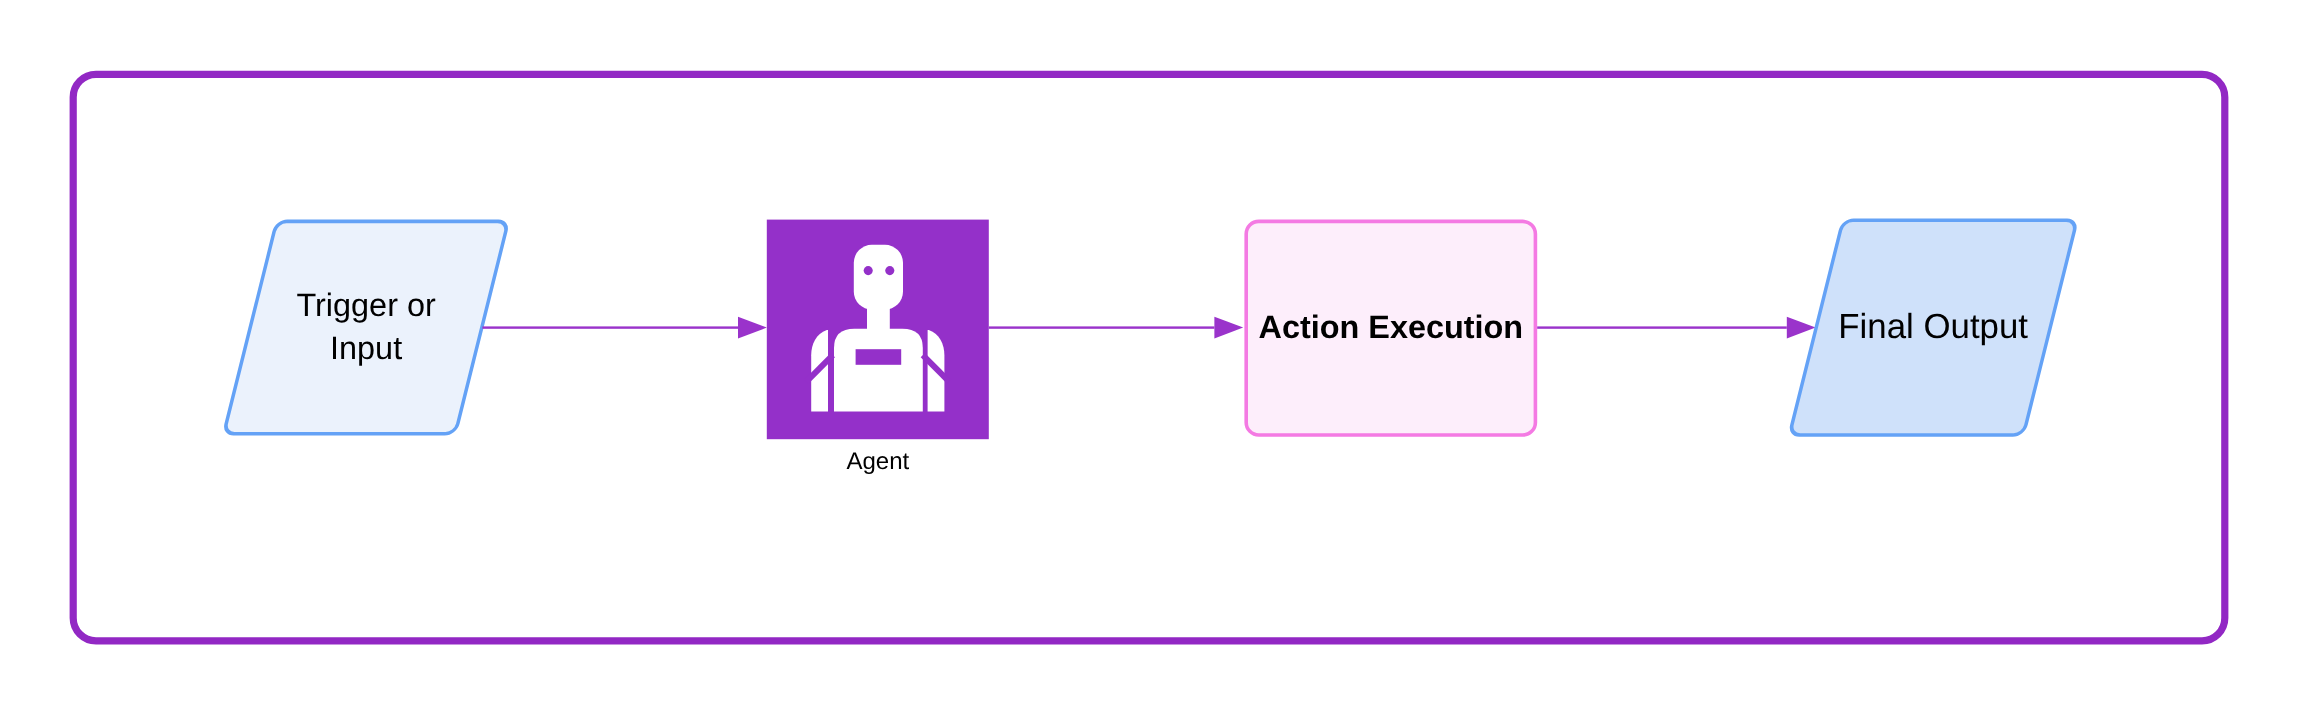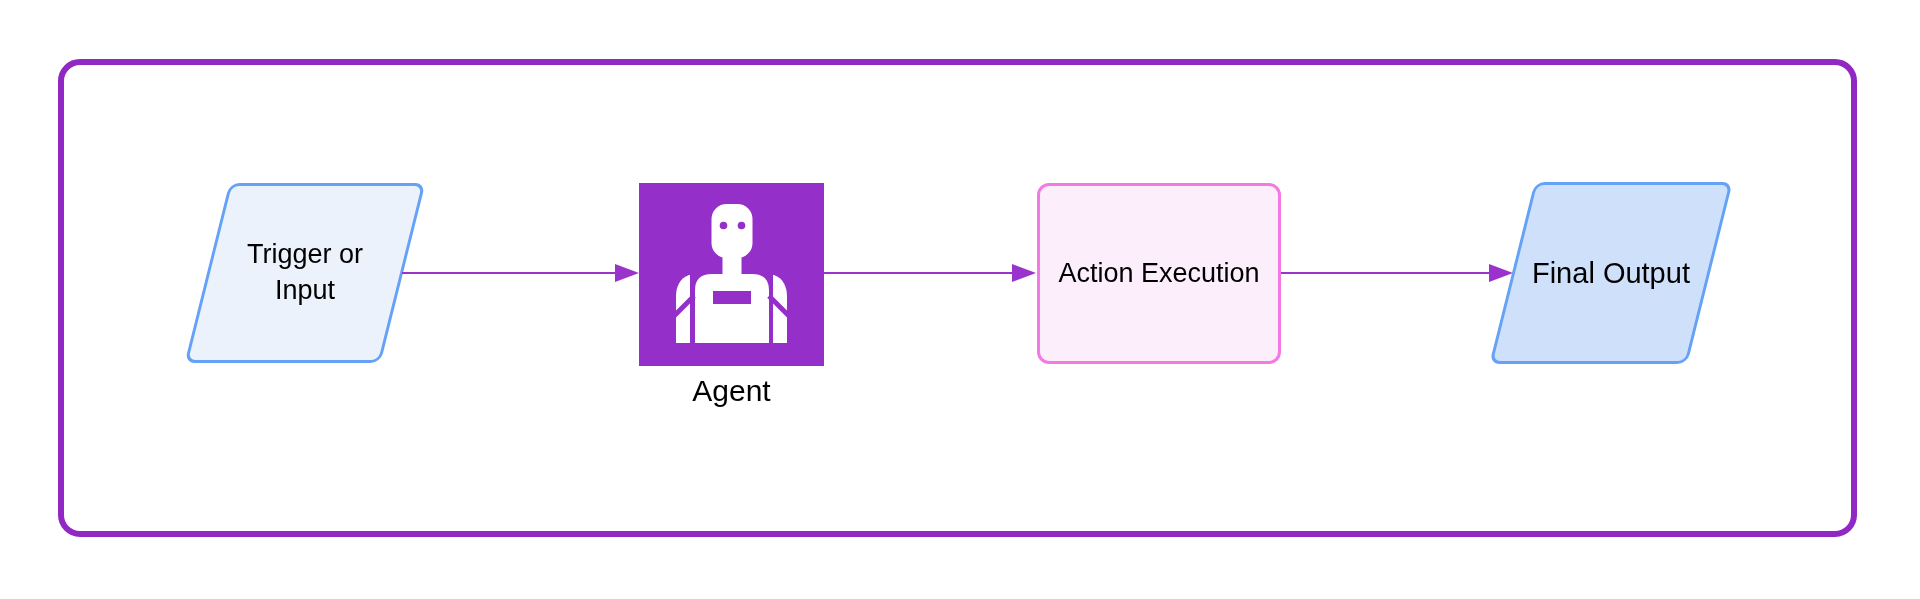--- a/index.html
+++ b/index.html
@@ -41,32 +41,33 @@
   .para.output{
     left:1512px;top:182px;width:198px;height:182px;
     background:#cfe1fa;
   }
   
   .process{
     left:1037px;top:183px;width:244px;height:181px;
     background:#fdeefb;
     border:3px solid #f47ae3;
     border-radius:12px;
+    font-weight:bold;
   }
   
   .agent-square{
     left:639px;top:183px;width:185px;height:183px;
     background:#9430c9;
   }
   .agent-square svg{display:block;width:185px;height:183px;}
   .agent-caption{
     position:absolute;
     left:639px;top:374px;width:185px;
     text-align:center;
-    font-size:30px;
+    font-size:20px;
     color:#000000;
   }
   
   .arrow{
     position:absolute;
     top:272px;height:2px;
     background:#9a33cb;
   }
   .arrow::after{
     content:"";

